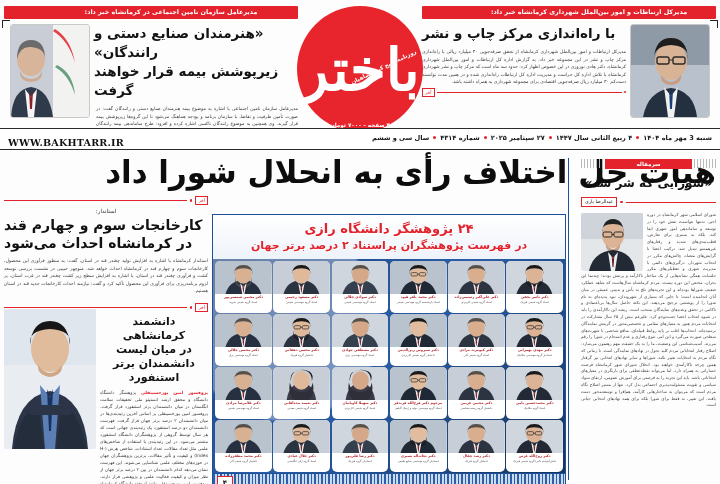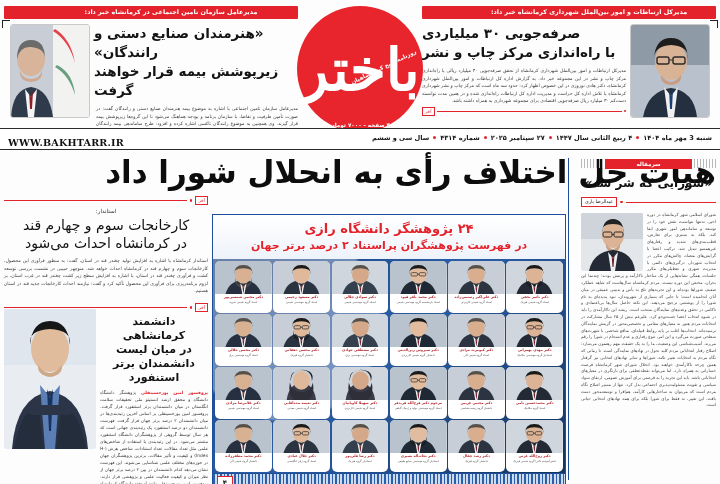--- a/index.html
+++ b/index.html
@@ -115,21 +115,21 @@
     letter-spacing:-1px;white-space:nowrap;
   }
 
   
   .leftcol{position:absolute;top:196px;left:4px;width:204px;height:284px;}
   .lc-tagrow{display:flex;align-items:center;gap:3px;margin-bottom:3px;}
   .lc-tagrow .ln{flex:1;height:1px;background:#e3222b;}
   .lc-tagrow .dot{width:2.5px;height:2.5px;border-radius:50%;background:#e3222b;}
   .lc-kicker{font-size:5.6px;color:#333;text-align:center;margin-bottom:2px;}
   .lc-head{
-    font-size:14px;font-weight:normal;line-height:18px;text-align:center;
+    font-size:14px;font-weight:bold;line-height:18px;text-align:left;
     color:#121212;letter-spacing:-0.3px;
   }
   .lc-body{
     margin-top:5px;font-size:4.6px;line-height:7.6px;text-align:justify;color:#3c3c3c;
   }
   .lc-story2{margin-top:8px;position:relative;height:148px;}
   .lc-photo{
     position:absolute;left:0;top:6px;width:92px;height:140px;
     border-radius:2px;overflow:hidden;
   }
@@ -270,21 +270,20 @@
             <rect x="26" y="32" width="12" height="7" rx="2" fill="none" stroke="#2a2a2a" stroke-width="1.4"></rect>
             <rect x="42" y="32" width="12" height="7" rx="2" fill="none" stroke="#2a2a2a" stroke-width="1.4"></rect>
             <line x1="38" y1="35" x2="42" y2="35" stroke="#2a2a2a" stroke-width="1.2"></line>
             <path d="M30 50 q5 7 10 7 q5 0 10 -7 q1 9 -10 10 q-11 -1 -10 -10 z" fill="#c99d84"></path>
             <path d="M12 92 q5 -26 28 -29 q23 3 26 29 z" fill="#243040"></path>
             <path d="M33 62 l7 9 l7 -9 l-4 30 h-6 z" fill="#f0f0f0"></path>
             <path d="M38 64 l2 7 l2 -7 l-1 20 h-2 z" fill="#1d3f77"></path>
           </svg>
         </div>
         <div class="head-wrap">
-          <div class="top-head">صرفه‌جویی ۳۰ میلیاردی</div>
           <div class="top-head">با راه‌اندازی مرکز چاپ و نشر</div>
           <div class="top-lead">مدیرکل ارتباطات و امور بین‌الملل شهرداری کرمانشاه از تحقق صرفه‌جویی ۳۰ میلیارد ریالی با راه‌اندازی مرکز چاپ و نشر در این مجموعه خبر داد. به گزارش اداره کل ارتباطات و امور بین‌الملل شهرداری کرمانشاه، دکتر هادی نوروزی در این خصوص اظهار کرد: حدود سه ماه است که مرکز چاپ و نشر شهرداری کرمانشاه با تلاش اداره کل حراست و مدیریت اداره کل ارتباطات راه‌اندازی شده و در همین مدت توانسته دست‌کم ۳۰ میلیارد ریال صرفه‌جویی اقتصادی برای مجموعه شهرداری به همراه داشته باشد.</div>
           <div class="more-rule">
             <span class="dot"></span>
             <span class="ln"></span>
             <span class="more-tag">آخر</span>
           </div>
         </div>
       </div>
       <div class="tick tr" style="right:-2px;top:14px;"></div>

